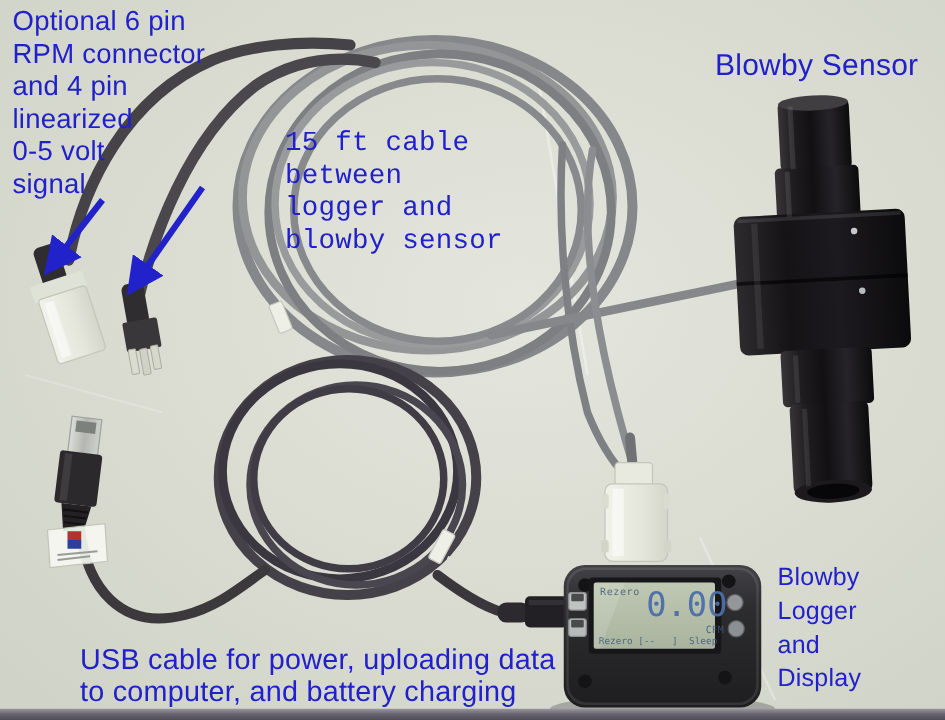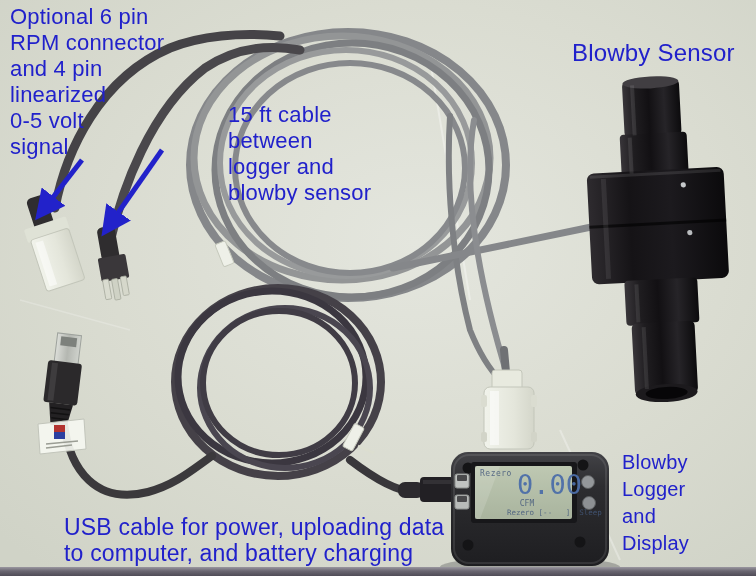--- a/index.html
+++ b/index.html
@@ -7,34 +7,34 @@
     position:relative; width:756px; height:576px; overflow:hidden;
     background:#fef9c3;
     font-family:"Liberation Sans", sans-serif;
   }
   .photo svg.scene { position:absolute; left:0; top:0; }
   .note {
     position:absolute; color:#2121cb; font-size:22px; line-height:26px;
     white-space:pre-line; letter-spacing:0.2px;
   }
   .note-pins    { left:10px;  top:4px;   }
-  .note-cable   { left:228px; top:102px; }
+  .note-cable   { left:228px; top:102px;font-family:Liberation Mono, monospace; }
   .note-sensor  { left:572px; top:40px;  font-size:24px; }
   .note-logger  { left:622px; top:449px; font-size:20px; line-height:27px; }
   .note-usb     { left:22px;  top:514px; font-size:23px;margin-left:42px; }
   .lcd-text {
     position:absolute; font-family:"DejaVu Sans Mono", monospace;
     color:#44597c;
   }
   .lcd-options { left:480px; top:469px; font-size:8px; letter-spacing:0.5px; opacity:.85; }
   .lcd-value   { left:475px; top:469px; width:107px; text-align:right;
                  font-size:27px; color:#4c6ea9; opacity:.95; }
-  .lcd-unit    { left:475px; top:499px; width:104px; text-align:center;
+  .lcd-unit    { left:475px; top:499px; width:104px; text-align:right;
                  font-size:8px; opacity:.85; }
-  .lcd-bottom  { left:479px; top:508px; font-size:7.5px; white-space:pre; opacity:.85;margin-left:28px; }
+  .lcd-bottom  { left:479px; top:508px; font-size:7.5px; white-space:pre; opacity:.85; }
 </style>
 </head>
 <body>
 
 <div class="photo">
 
 <svg class="scene" width="756" height="576" viewBox="0 0 756 576">
   <defs>
     <radialGradient id="bgGrad" cx="55%" cy="42%" r="75%">
       <stop offset="0%" stop-color="#e4e6de"></stop>

